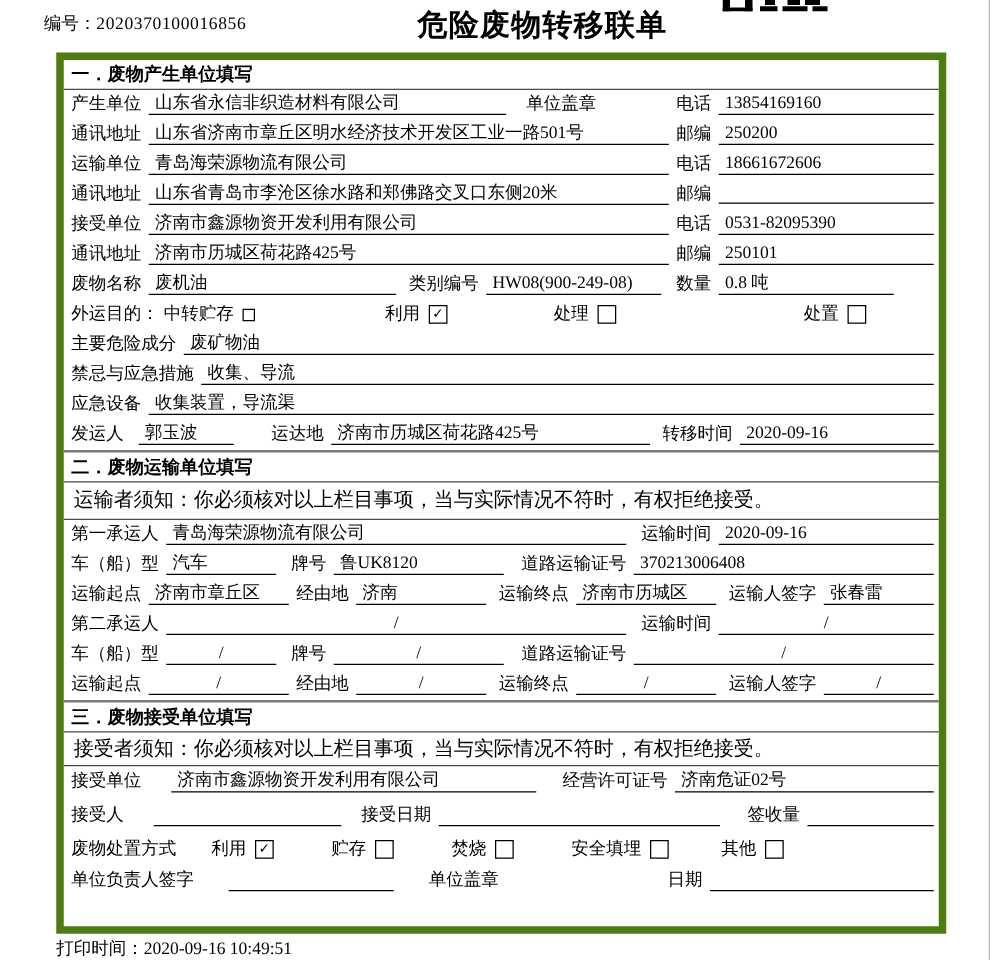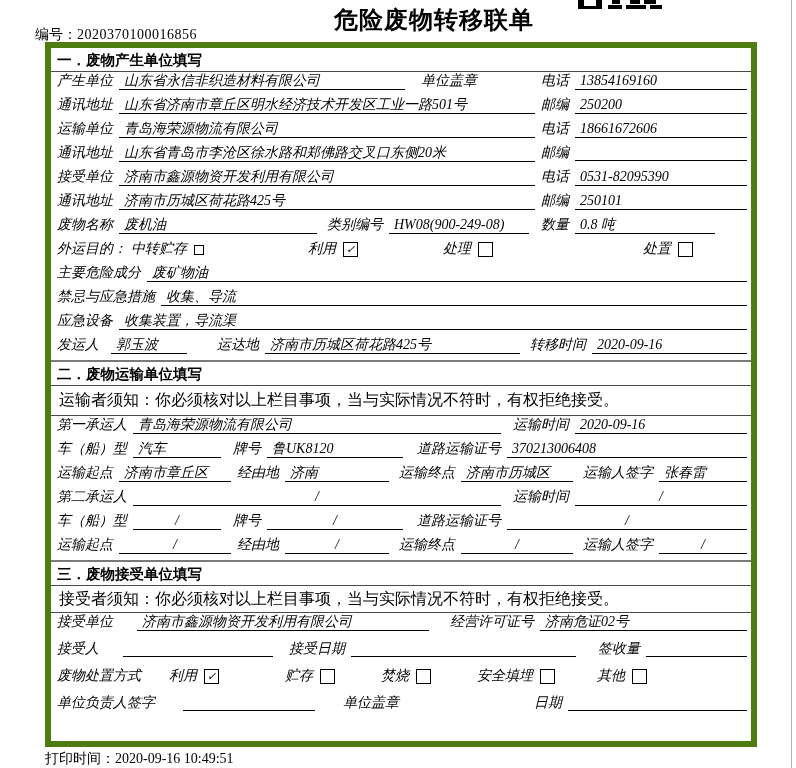--- a/index.html
+++ b/index.html
@@ -1,20 +1,20 @@
 <!DOCTYPE html>
 <html><head>
 <meta charset="utf-8">
 <style>
   html,body{margin:0;padding:0;}
   body{
     width:796px;height:768px;background:#ffffff;position:relative;overflow:hidden;
     font-family:"Liberation Serif",serif;color:#000;font-size:14px;
   }
-  .doc-no{position:absolute;left:35px;top:26px;font-size:14px;white-space:nowrap;}
+  .doc-no{position:absolute;left:35px;top:10px;font-size:14px;white-space:nowrap;}
   .doc-no .num{letter-spacing:.5px;}
   .doc-title{
     position:absolute;left:434px;top:4px;transform:translateX(-50%);
     font-family:Liberation Mono, monospace;font-weight:bold;font-size:24px;
     letter-spacing:1px;white-space:nowrap;
   }
   .qr{position:absolute;left:578px;top:0;}
   .edge-line{position:absolute;left:791px;top:0;width:1px;height:768px;background:#b4b4b4;}
   .artifact{position:absolute;left:502px;top:62px;width:1px;height:16px;background:#777;}
 
@@ -26,23 +26,22 @@
   .sec-h{
     font-family:"Liberation Sans",sans-serif;font-weight:bold;font-size:14.5px;
     height:24px;line-height:24px;padding:0 6px;border-bottom:1px solid #4a4a4a;
     box-sizing:border-box;
   }
   .notice{
     height:30px;display:flex;align-items:center;padding:0 8px;
     border-bottom:1px solid #4a4a4a;box-sizing:border-box;font-size:16px;
   }
   .row{
-    display:flex;align-items:flex-start;padding:0 4px 3px 6px;box-sizing:border-box;
+    display:flex;align-items:center;padding:0 4px 3px 6px;box-sizing:border-box;
     height:24px;
-    font-style:italic;
   }
   .s2 .row{height:24px;}
   .s3 .row{height:27px;}
   .s3 .row.last{height:23px;}
   .lab{white-space:nowrap;flex-shrink:0;margin-left:6px;}
   .lab:first-child{margin-left:0;}
   .val{
     border-bottom:1px solid #000;padding:0 5px;white-space:nowrap;overflow:hidden;
     box-sizing:border-box;flex-shrink:0;min-height:17px;line-height:17px;margin-left:6px;
   }
@@ -261,21 +260,21 @@
       <span class="lab" style="margin-left:22px">签收量</span>
       <span class="val fill"></span>
     </div>
 
     <div class="row">
       <span class="lab">废物处置方式</span>
       <span class="opt" style="margin-left:28px">
         <span class="lab">利用</span>
         <span class="cb">✓</span>
       </span>
-      <span class="opt" style="margin-left:66px">
+      <span class="opt" style="margin-left:46px">
         <span class="lab">贮存</span>
         <span class="cb"></span>
       </span>
       <span class="opt" style="margin-left:46px">
         <span class="lab">焚烧</span>
         <span class="cb"></span>
       </span>
       <span class="opt" style="margin-left:46px">
         <span class="lab">安全填埋</span>
         <span class="cb"></span>

